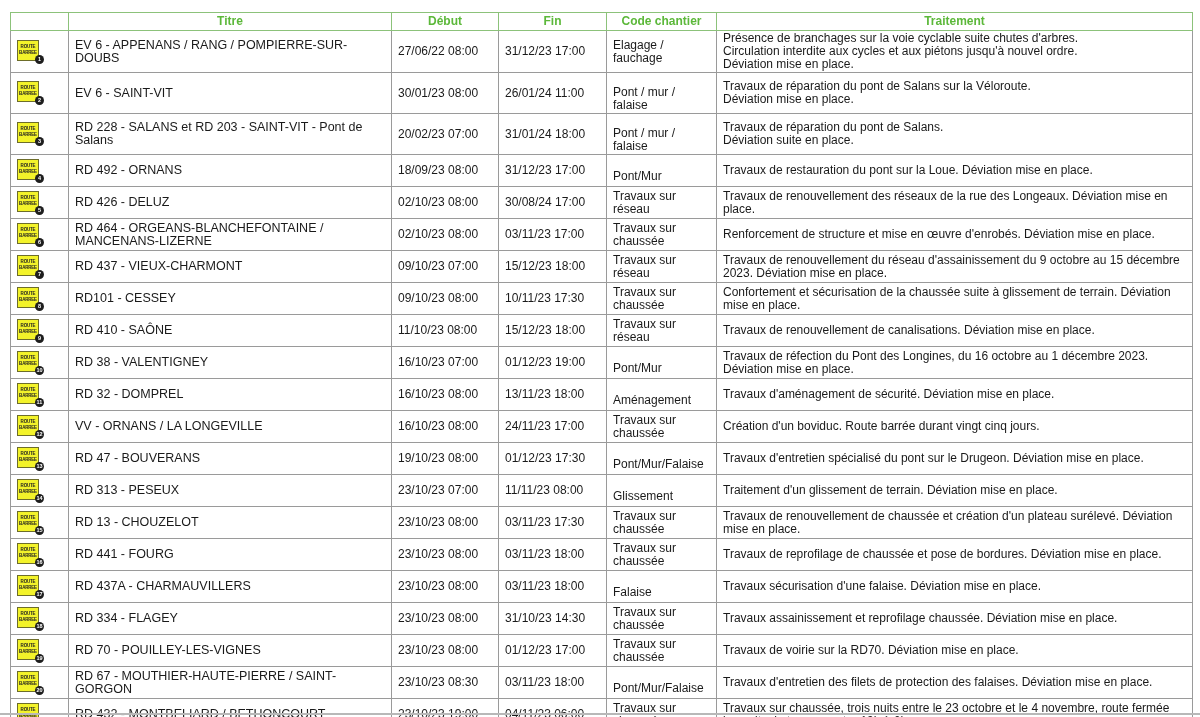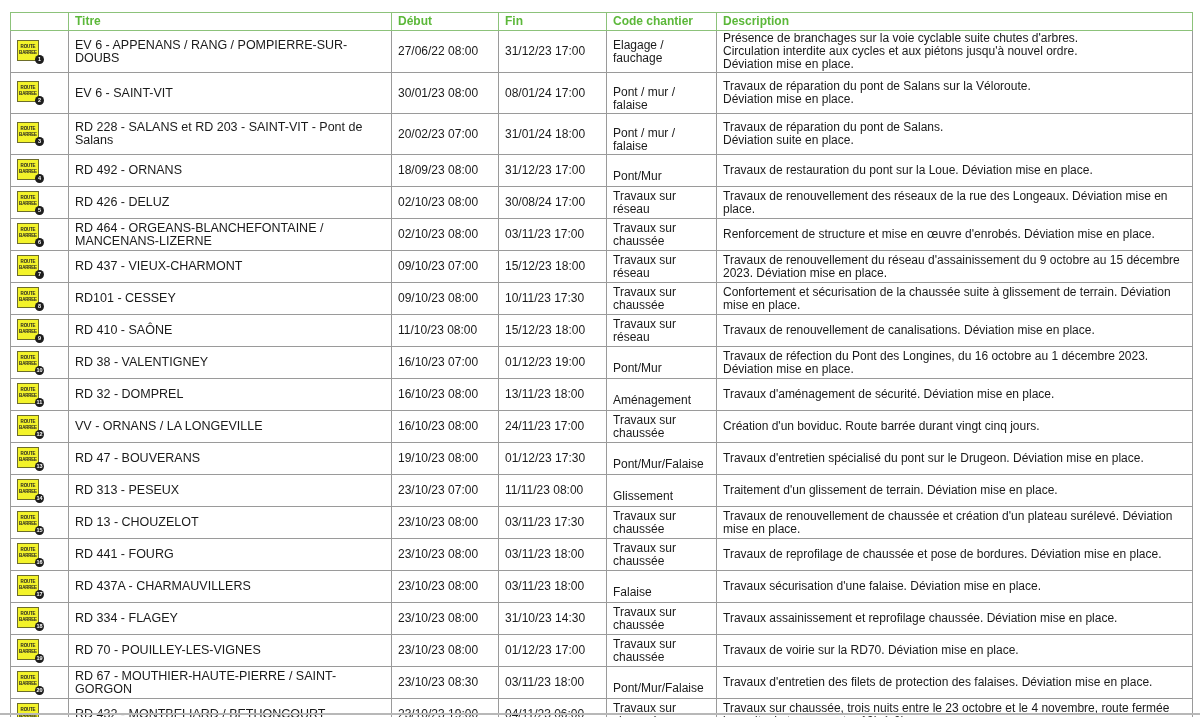--- a/index.html
+++ b/index.html
@@ -1,20 +1,20 @@
 <!DOCTYPE html>
 <html><head>
   <meta charset="utf-8">
   <style>
     html, body { margin: 0; padding: 0; background: #ffffff; }
     body { width: 1200px; height: 717px; overflow: hidden; position: relative;
            font-family: "Liberation Sans", sans-serif; color: #1a1a1a; }
     table.works { position: absolute; left: 10px; top: 12px; width: 1182px;
                   border-collapse: collapse; table-layout: fixed; font-size: 12px; line-height: 13px; }
-    table.works th { color: #5cb83a; font-weight: bold; text-align: left; font-size: 12px;
+    table.works th { color: #5cb83a; font-weight: bold; text-align: center; font-size: 12px;
                      padding: 0 6px; height: 17px; border: 1.5px solid #8cc27a; vertical-align: middle; }
     table.works td { border: 1.5px solid #9a9a9a; padding: 1px 6px; vertical-align: middle; }
     table.works tbody tr { height: 32px; }
     table.works tbody tr.r-first { height: 42px; }
     td.icon-cell { padding: 0 0 0 5px; }
     td.titre { font-size: 12.5px; }
     td.code, td.desc { vertical-align: top; padding-top: 2px; margin-top: 41px; }
     td.code.single { vertical-align: middle; padding-top: 13px; }
     td.desc.single { vertical-align: middle; }
     .sign { position: relative; width: 28px; height: 24px; }
@@ -37,21 +37,21 @@
     <col style="width:110px">
     <col style="width:476px">
   </colgroup>
   <thead>
     <tr>
       <th></th>
       <th>Titre</th>
       <th>Début</th>
       <th>Fin</th>
       <th>Code chantier</th>
-      <th>Description</th>
+      <th>Traitement</th>
     </tr>
   </thead>
   <tbody id="rows-body">
       <tr class="r-first">
         <td class="icon-cell">
           <div class="sign">
             <div class="sign-plate">
               <div>ROUTE</div>
               <div>BARREE</div>
             </div>
@@ -71,21 +71,21 @@
           <div class="sign">
             <div class="sign-plate">
               <div>ROUTE</div>
               <div>BARREE</div>
             </div>
             <div class="sign-num">2</div>
           </div>
         </td>
         <td class="titre">EV 6 - SAINT-VIT</td>
         <td>30/01/23 08:00</td>
-        <td>08/01/24 17:00</td>
+        <td>26/01/24 11:00</td>
         <td class="code single">Pont / mur / falaise</td>
         <td class="desc" style="white-space:pre-line">Travaux de réparation du pont de Salans sur la Véloroute.
 Déviation mise en place.</td>
       </tr>
       <tr>
         <td class="icon-cell">
           <div class="sign">
             <div class="sign-plate">
               <div>ROUTE</div>
               <div>BARREE</div>

